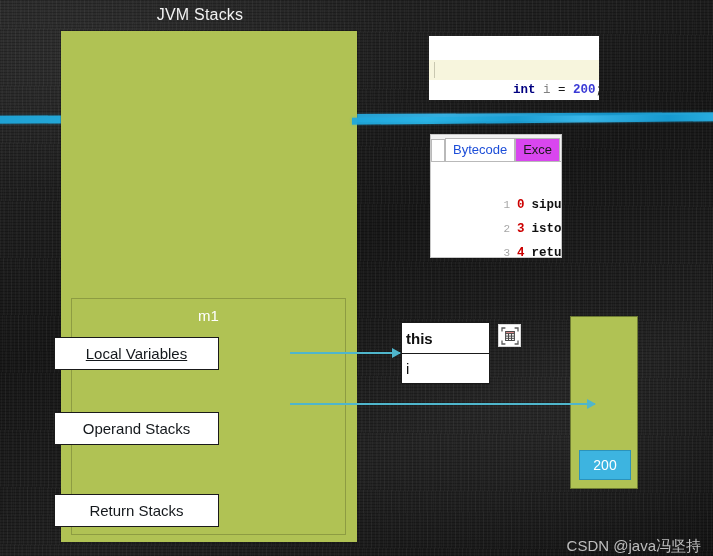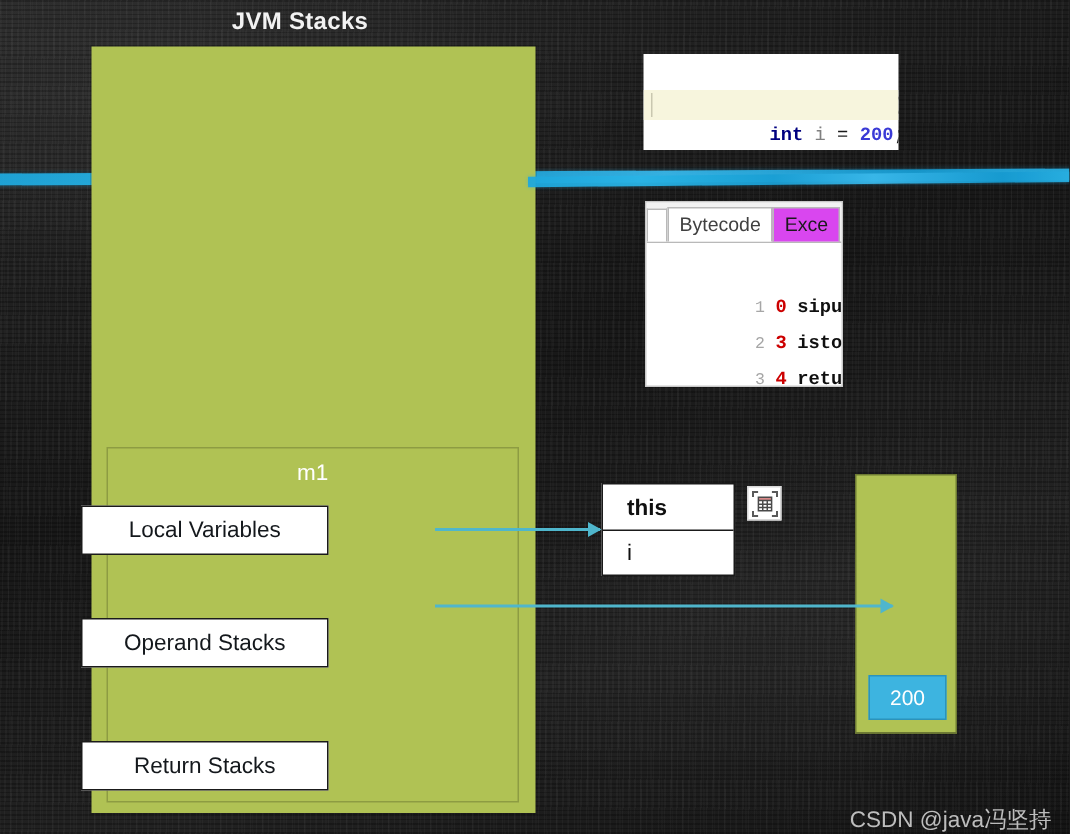--- a/index.html
+++ b/index.html
@@ -19,21 +19,21 @@
       repeating-linear-gradient(89.3deg, rgba(255,255,255,0.020) 0px, rgba(255,255,255,0.020) 1px, rgba(0,0,0,0) 1px, rgba(0,0,0,0) 7px),
       repeating-linear-gradient(0deg, rgba(0,0,0,0.25) 0px, rgba(0,0,0,0.25) 1px, rgba(0,0,0,0) 1px, rgba(0,0,0,0) 3px),
       linear-gradient(160deg,#2a2a2a 0%,#181818 45%,#222222 72%,#141414 100%);
     overflow:hidden;
   }
 
   
   .title{
     position:absolute;left:0;top:6px;width:400px;
     text-align:center;
-    color:#f2f2f2;font-size:16px;letter-spacing:.2px;font-weight:bold;
+    color:#f2f2f2;font-size:16px;letter-spacing:.2px;
   }
 
   
   .streak{
     position:absolute;left:-6px;top:114px;width:725px;height:8px;
     background:linear-gradient(90deg,#1ea8dd 0%,#29b4e6 20%,#1a9fd4 44%,#3ab8ea 62%,#169ad0 85%,#2cb2e4 100%);
     transform:rotate(-0.28deg);
     opacity:.95;
     box-shadow:0 0 3px rgba(42,175,230,.45);
   }
@@ -61,21 +61,21 @@
     text-align:center;color:#ffffff;font-size:15px;
   }
   .slot{
     position:absolute;left:54px;width:165px;height:33px;
     background:#ffffff;border:1px solid #1a1a1a;
     box-sizing:border-box;
     display:flex;align-items:center;justify-content:center;
     color:#14181c;font-size:15px;
     z-index:8;
   }
-  .slot.s0{top:337px;}
+  .slot.s0{top:337px;text-decoration:underline;}
   .slot.s1{top:378px;margin-top:34px;}
   .slot.s2{top:440px;}
   .slot.s3{top:494px;}
 
   
   .arrow{
     position:absolute;height:2px;background:#4fb6cc;z-index:9;
   }
   .arrow::after{
     content:"";position:absolute;right:-1px;top:-4px;
@@ -119,40 +119,40 @@
   .bc-tabs{
     position:relative;height:26px;background:#f2f2f2;
     border-bottom:1px solid #b9b9b9;
     display:flex;align-items:flex-end;
   }
   .bc-tab-blank{
     width:14px;height:22px;background:#ffffff;border:1px solid #b9b9b9;border-bottom:none;
     box-sizing:border-box;
   }
   .bc-tab{
-    height:23px;line-height:22px;padding:0 7px;font-size:13px;color:#404040;
+    height:23px;line-height:22px;padding:0 7px;font-size:13px;color:#1d4ed8;
     border:1px solid #b9b9b9;border-bottom:none;box-sizing:border-box;
     background:#ffffff;
   }
   .bc-tab.inactive{background:#d946ef;color:#1a1a1a;}
   .bc-rows{padding:7px 0 0 0;font-family:"Liberation Mono", monospace;font-size:12.5px;}
   .bc-row{height:24px;line-height:24px;white-space:pre;}
   .ln{display:inline-block;width:19px;text-align:right;color:#a6a6a6;font-size:11px;}
   .off{color:#cc0000;font-weight:bold;padding-left:7px;}
   .mn{color:#101010;font-weight:bold;padding-left:7px;}
   .lit{color:#e520c8;font-weight:bold;}
 
   
   .locals{
     position:absolute;left:401px;top:322px;width:89px;height:62px;
     background:#ffffff;border:1px solid #1a1a1a;
     box-sizing:border-box;z-index:10;
   }
   .locals-row{
-    height:30px;line-height:30px;padding-left:16px;
+    height:30px;line-height:30px;padding-left:4px;
     font-size:15px;color:#101010;box-sizing:border-box;
   }
   .locals-row.first{border-bottom:1px solid #1a1a1a;font-weight:bold;height:31px;line-height:31px;}
 
   
   .tbl-icon{
     position:absolute;left:498px;top:324px;width:23px;height:23px;
     background:#ffffff;border:1px solid #d8d8d8;
     z-index:10;box-sizing:border-box;
     display:flex;align-items:center;justify-content:center;

